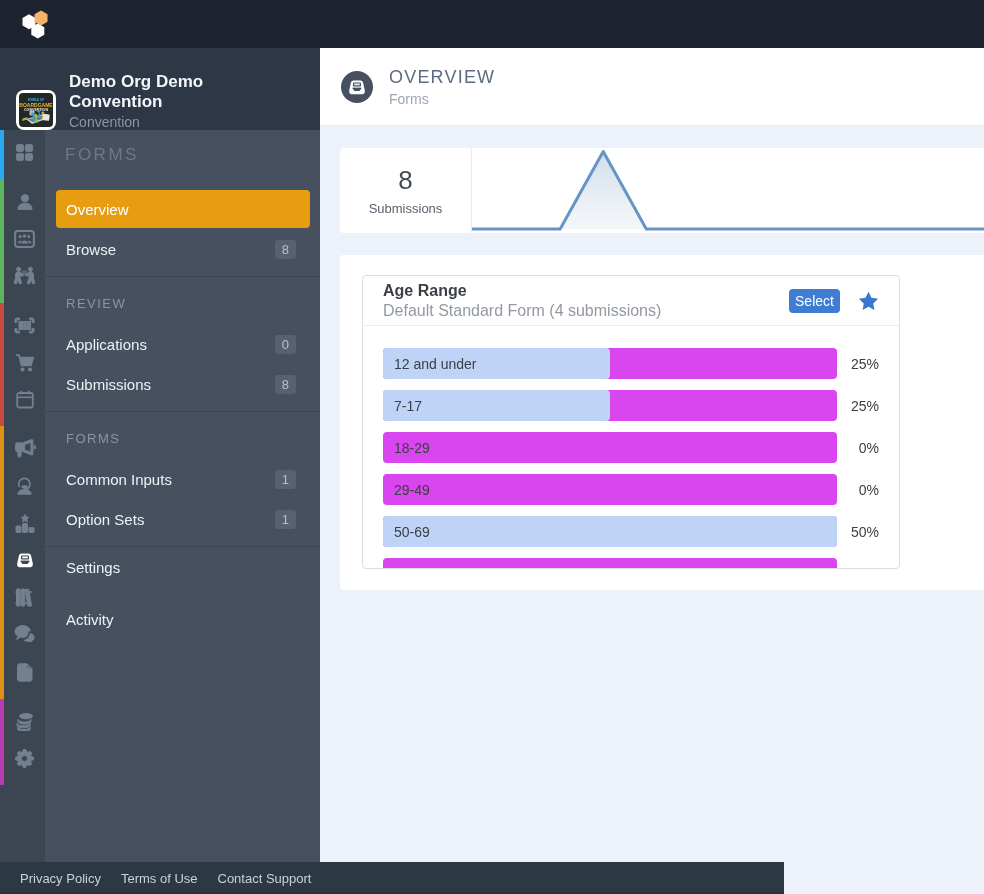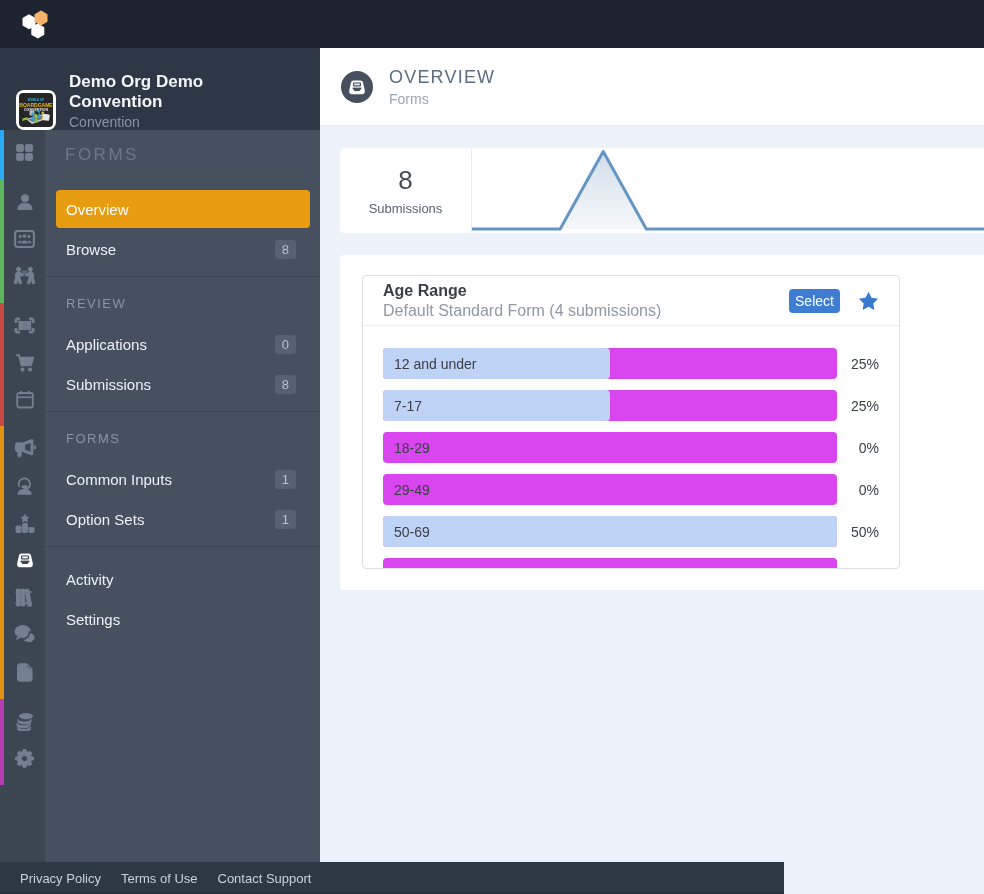--- a/index.html
+++ b/index.html
@@ -406,25 +406,25 @@
     <div class="msec">FORMS</div>
     <div class="mitem">
         <span class="lbl">Common Inputs</span>
         <span class="badge">1</span>
       </div>
     <div class="mitem">
         <span class="lbl">Option Sets</span>
         <span class="badge">1</span>
       </div>
     <div class="mdiv"></div>
+    <div class="mitem">
+        <span class="lbl">Settings</span>
+      </div>
     <div class="mitem" style="margin-top:12px;">
         <span class="lbl">Activity</span>
-      </div>
-    <div class="mitem">
-        <span class="lbl">Settings</span>
       </div>
   </div>
 </div>
 
 <div class="footer">
   <a>Privacy Policy</a>
   <a>Terms of Use</a>
   <a>Contact Support</a>
 </div>
 

